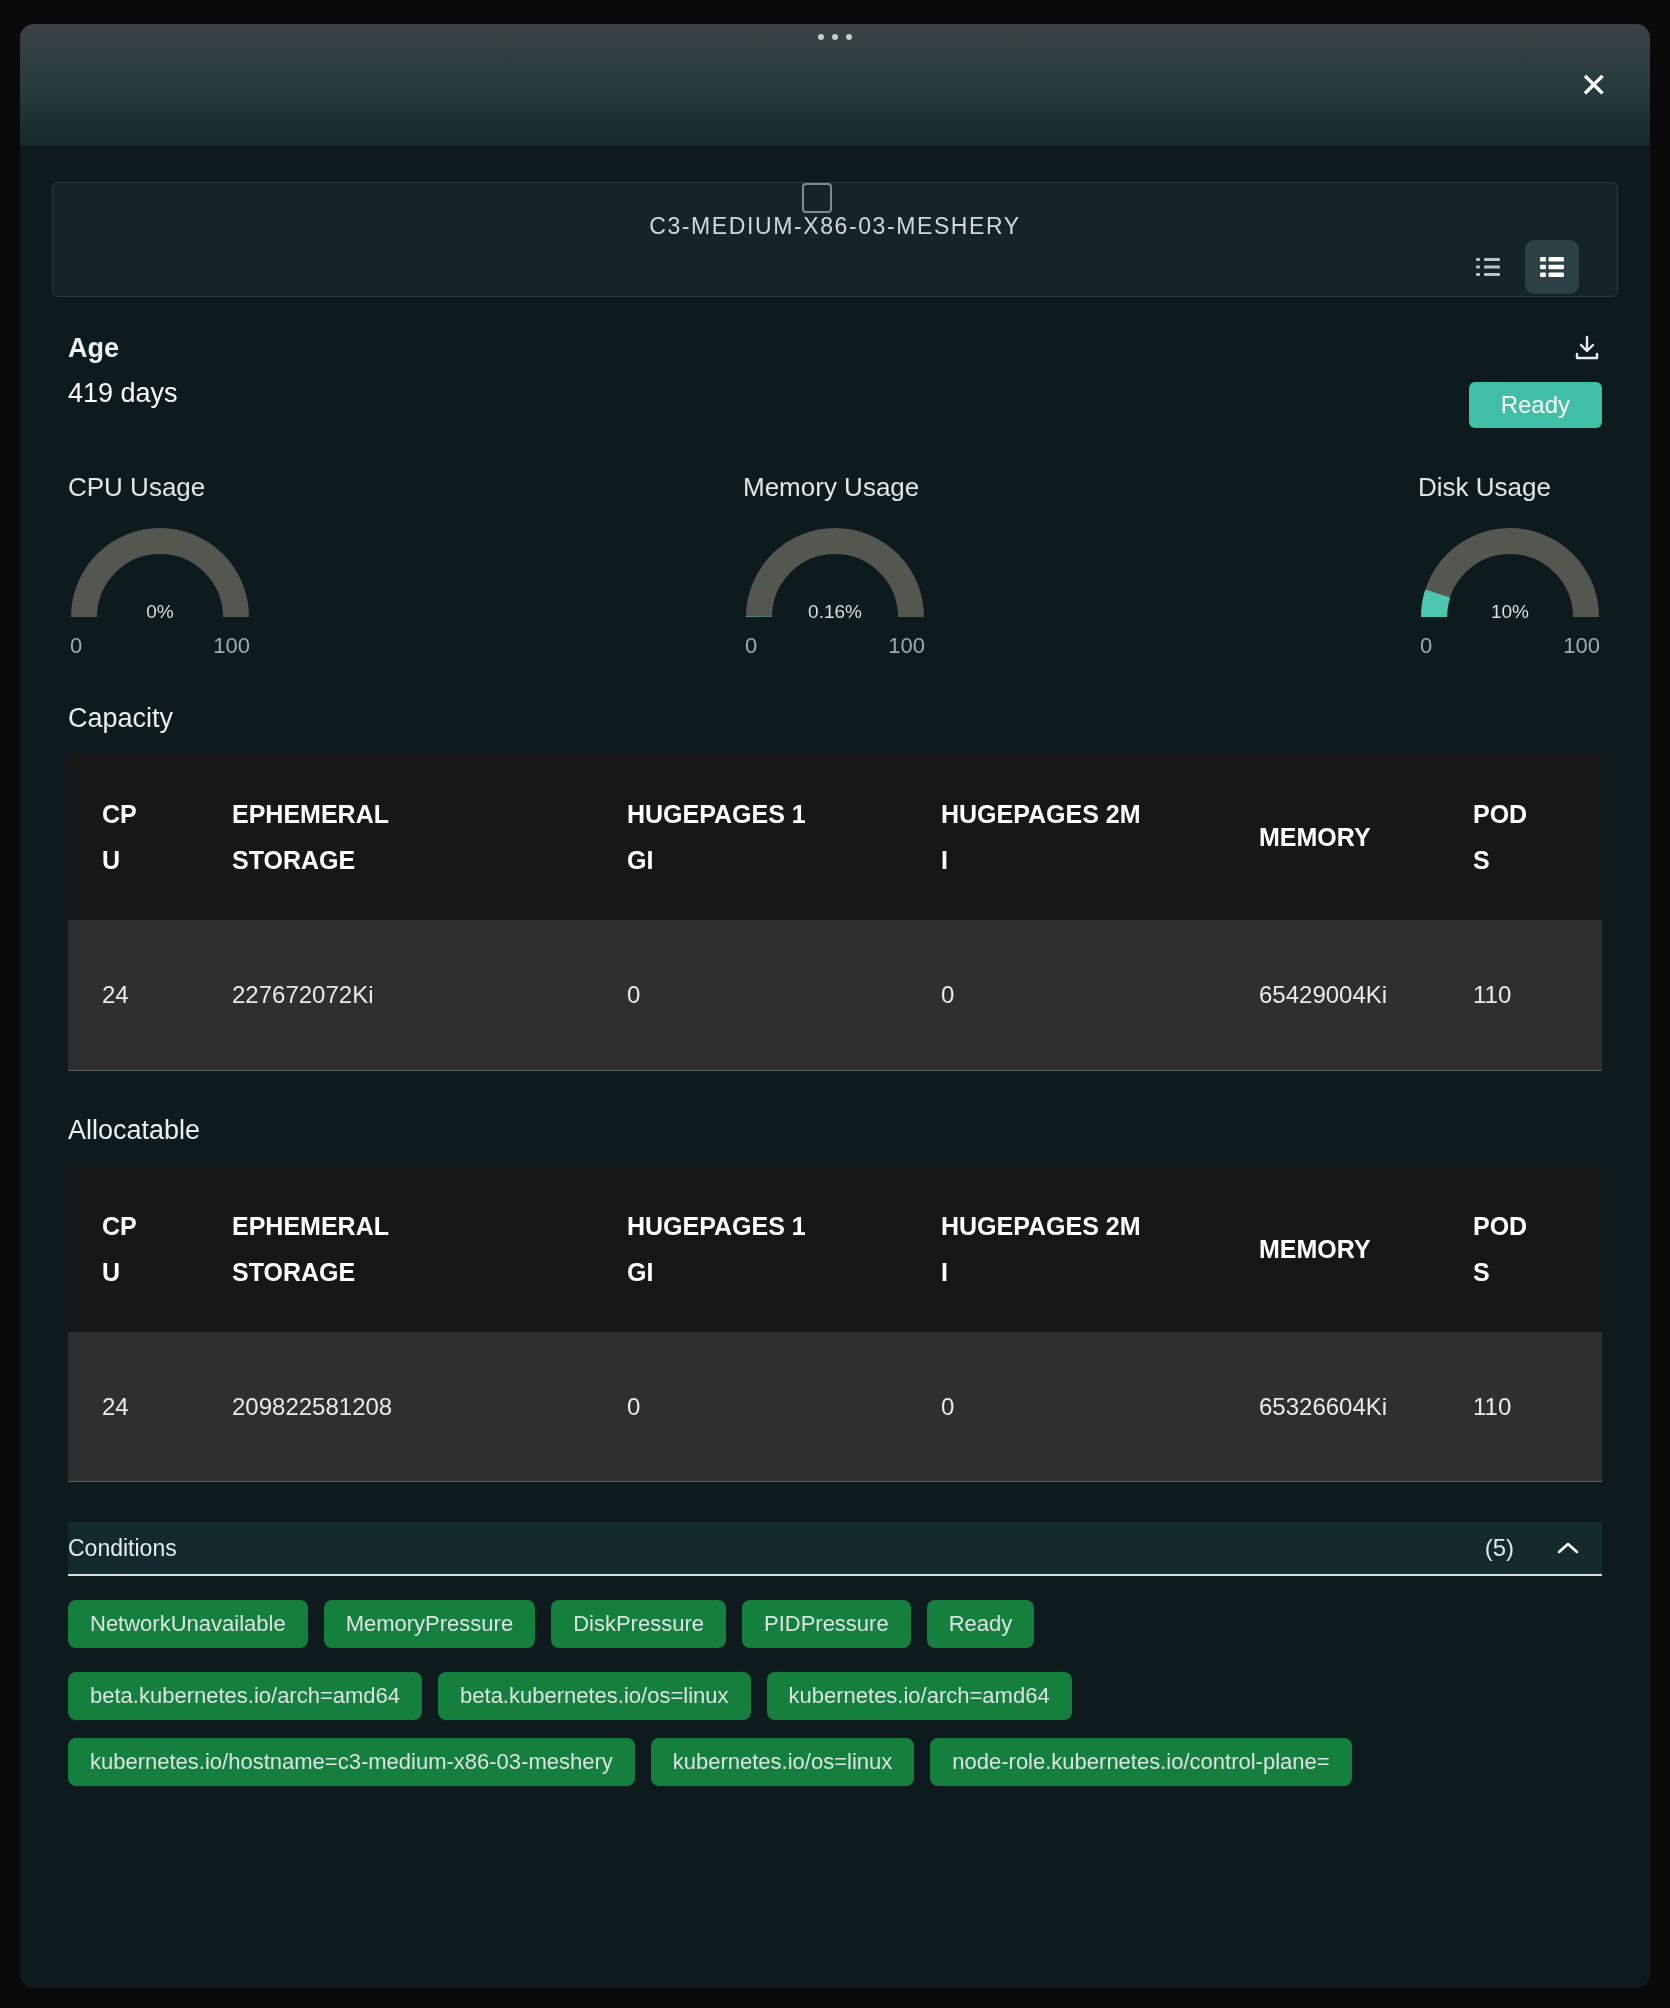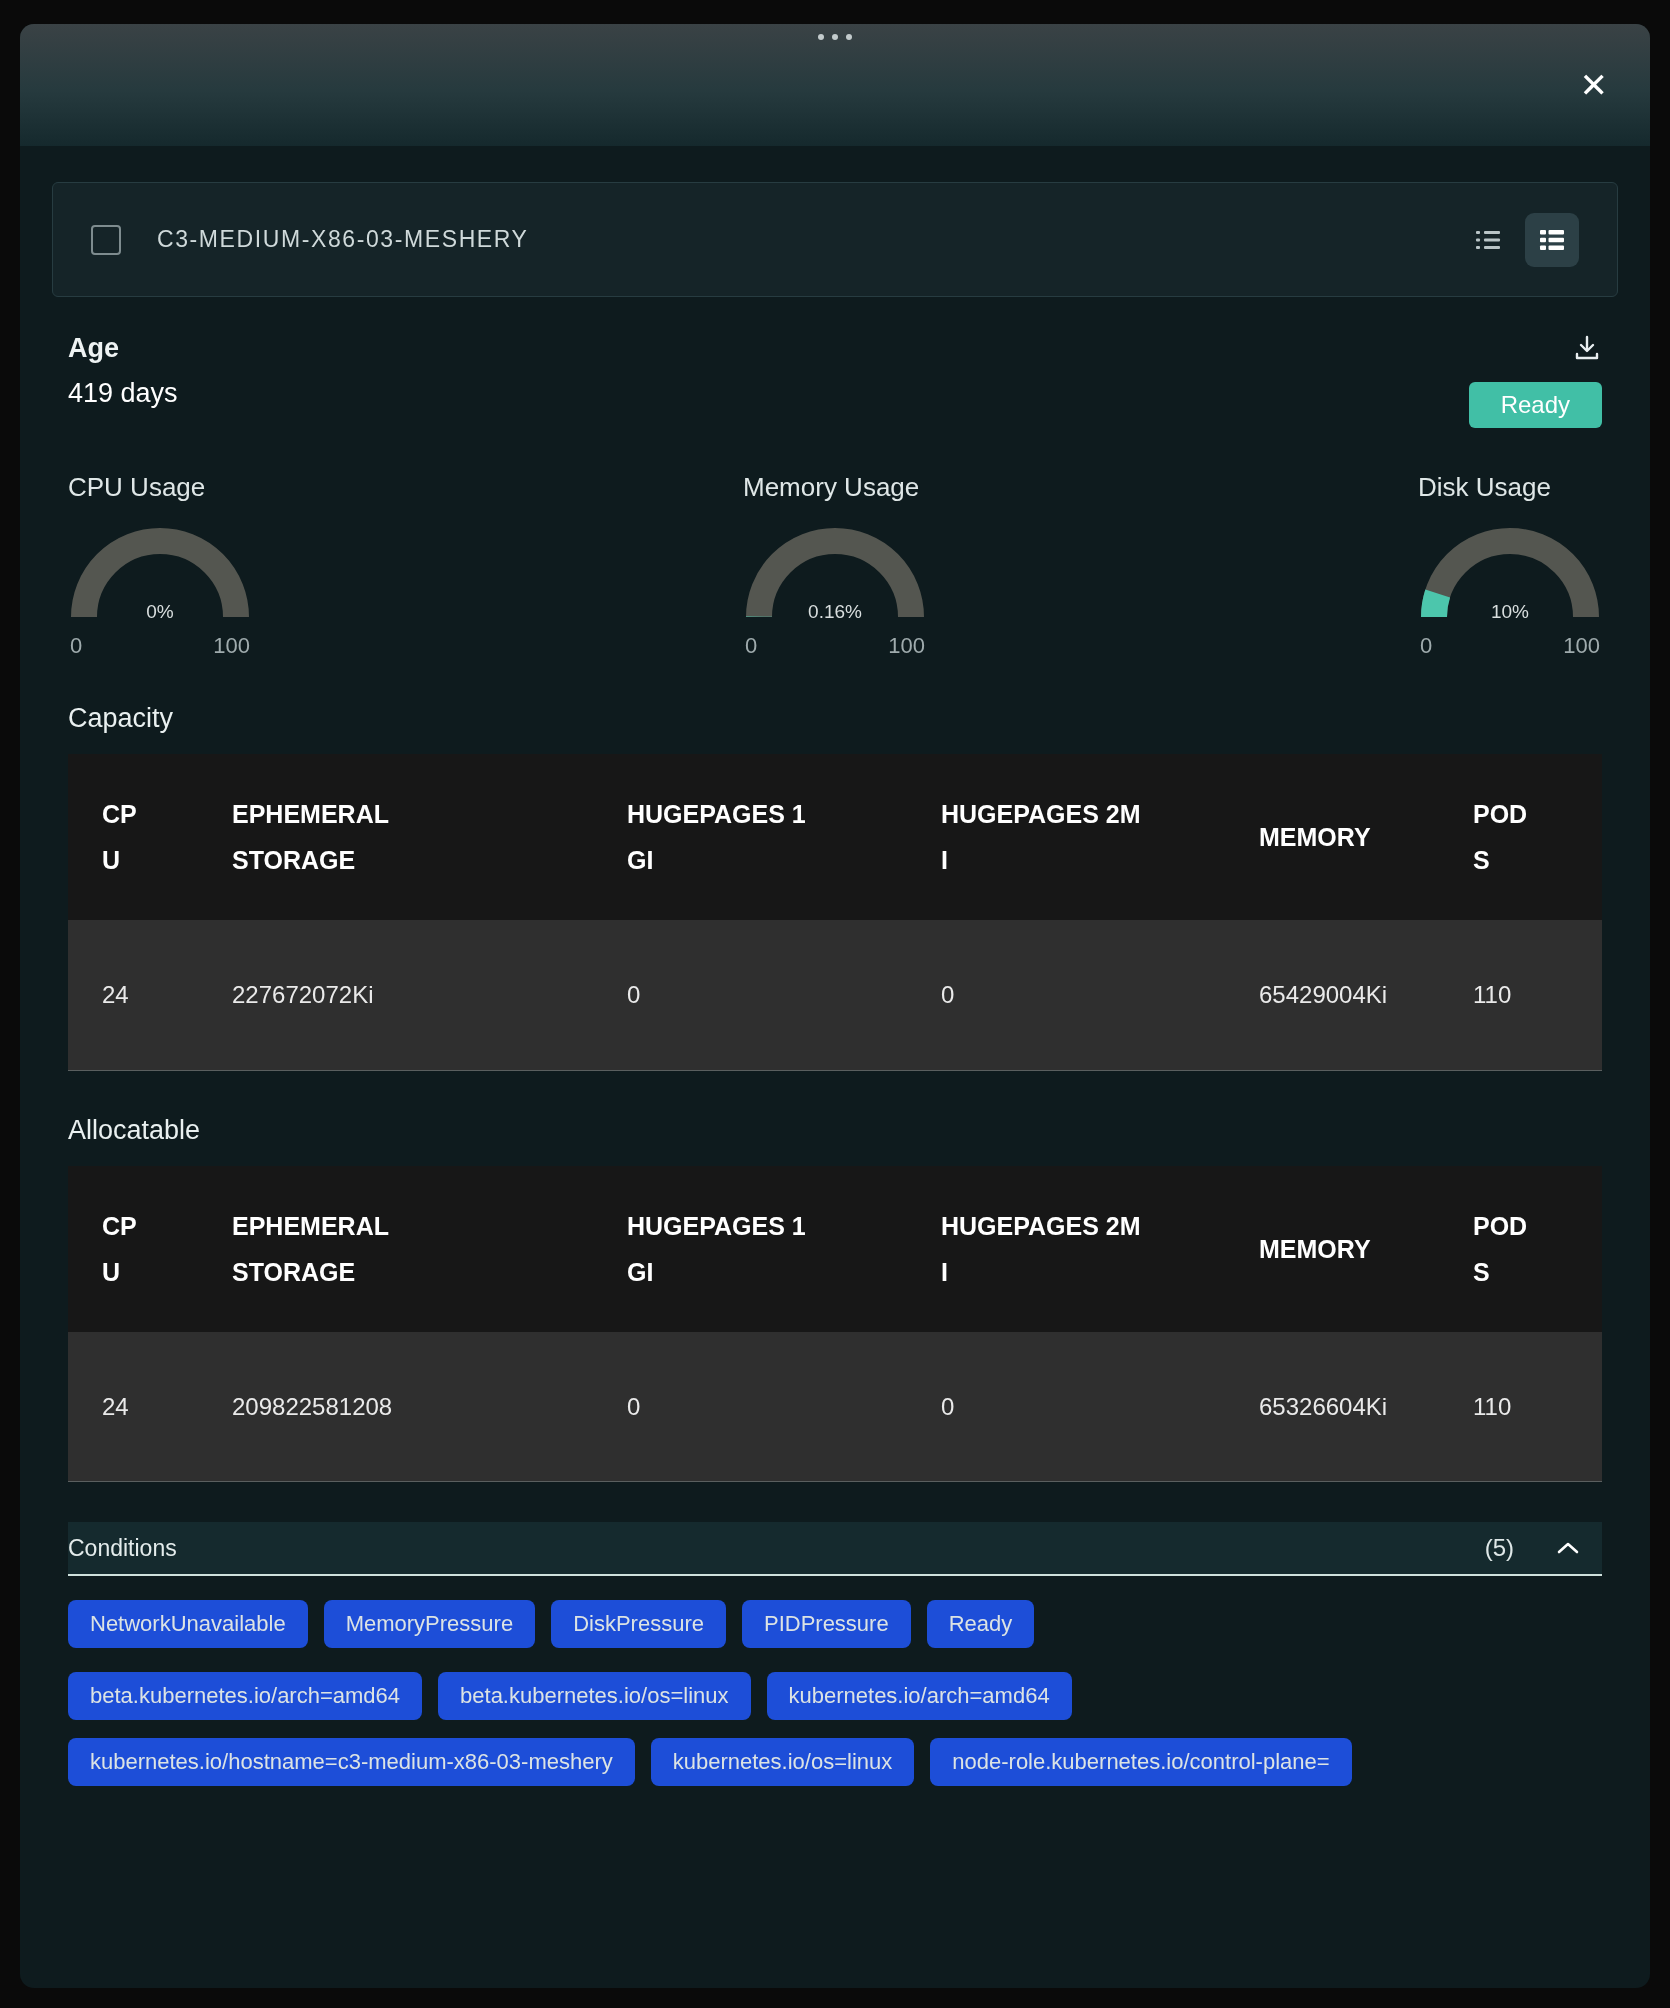--- a/index.html
+++ b/index.html
@@ -9,21 +9,21 @@
     background:#0e1b1e; border-radius:14px; overflow:hidden; }
   .modal-top { position:relative; height:122px;
     background:linear-gradient(180deg,#3a4245 0%,#263a3e 55%,#15292d 100%); }
   .drag-dots { position:absolute; top:10px; left:50%; transform:translateX(-50%);
     display:flex; gap:8px; cursor:grab; }
   .drag-dots i { width:6px; height:6px; border-radius:50%; background:#d3dadb; opacity:.9; }
   .close-btn { position:absolute; top:44px; right:42px; background:none; border:none;
     color:#fff; font-size:34px; line-height:1; cursor:pointer; font-family:inherit; }
 
   .card { margin:36px 32px 0; height:115px; display:flex; align-items:center;
-    padding:0 38px; background:#152428; border:1px solid #273c41; border-radius:6px; }
+    padding:0 38px; background:#152428; border:1px solid #273c41; border-radius:6px;flex-direction:column; }
   .checkbox { width:30px; height:30px; border:2px solid #7e8c8f; border-radius:4px;
     margin-right:36px; cursor:pointer; flex:none; }
   .card-title { font-size:23px; letter-spacing:1.6px; color:#cfd9da; }
   .view-toggles { margin-left:auto; display:flex; align-items:center; gap:10px; }
   .view-btn { width:54px; height:54px; display:flex; align-items:center; justify-content:center;
     background:none; border:none; border-radius:9px; cursor:pointer; color:#b9c5c7; }
   .view-btn.active { background:#2c4046; color:#ffffff; }
 
   .body { padding:0 48px; }
   .age-row { display:flex; justify-content:space-between; align-items:flex-start; margin-top:36px; }
@@ -67,21 +67,21 @@
   .ntable td:nth-child(5) .cwrap { display:inline-block; max-width:142px; word-break:break-all; }
 
   .section-bar { margin-top:40px; height:54px; display:flex; align-items:center;
     background:#152a2e; border-bottom:2px solid #cfe1dd; padding:0 22px 0 0; }
   .section-bar.labels-bar { margin-top:52px; }
   .sec-title { flex:1; font-size:23px; color:#e4ecec; }
   .sec-count { font-size:24px; color:#dfe8e8; margin-right:42px; }
   .chev-btn { background:none; border:none; color:#fff; cursor:pointer; display:flex; align-items:center; }
 
   .chips { margin-top:24px; display:flex; flex-wrap:wrap; gap:18px 16px; }
-  .chip { background:#1d4ed8; border-radius:8px; padding:11px 22px; font-size:22px;
+  .chip { background:#15803d; border-radius:8px; padding:11px 22px; font-size:22px;
     color:#dce3e4; white-space:nowrap; cursor:pointer; }
 </style>
 </head>
 <body>
 
 <div class="modal">
   <div class="modal-top">
     <div class="drag-dots">
         <i></i>
         <i></i>

